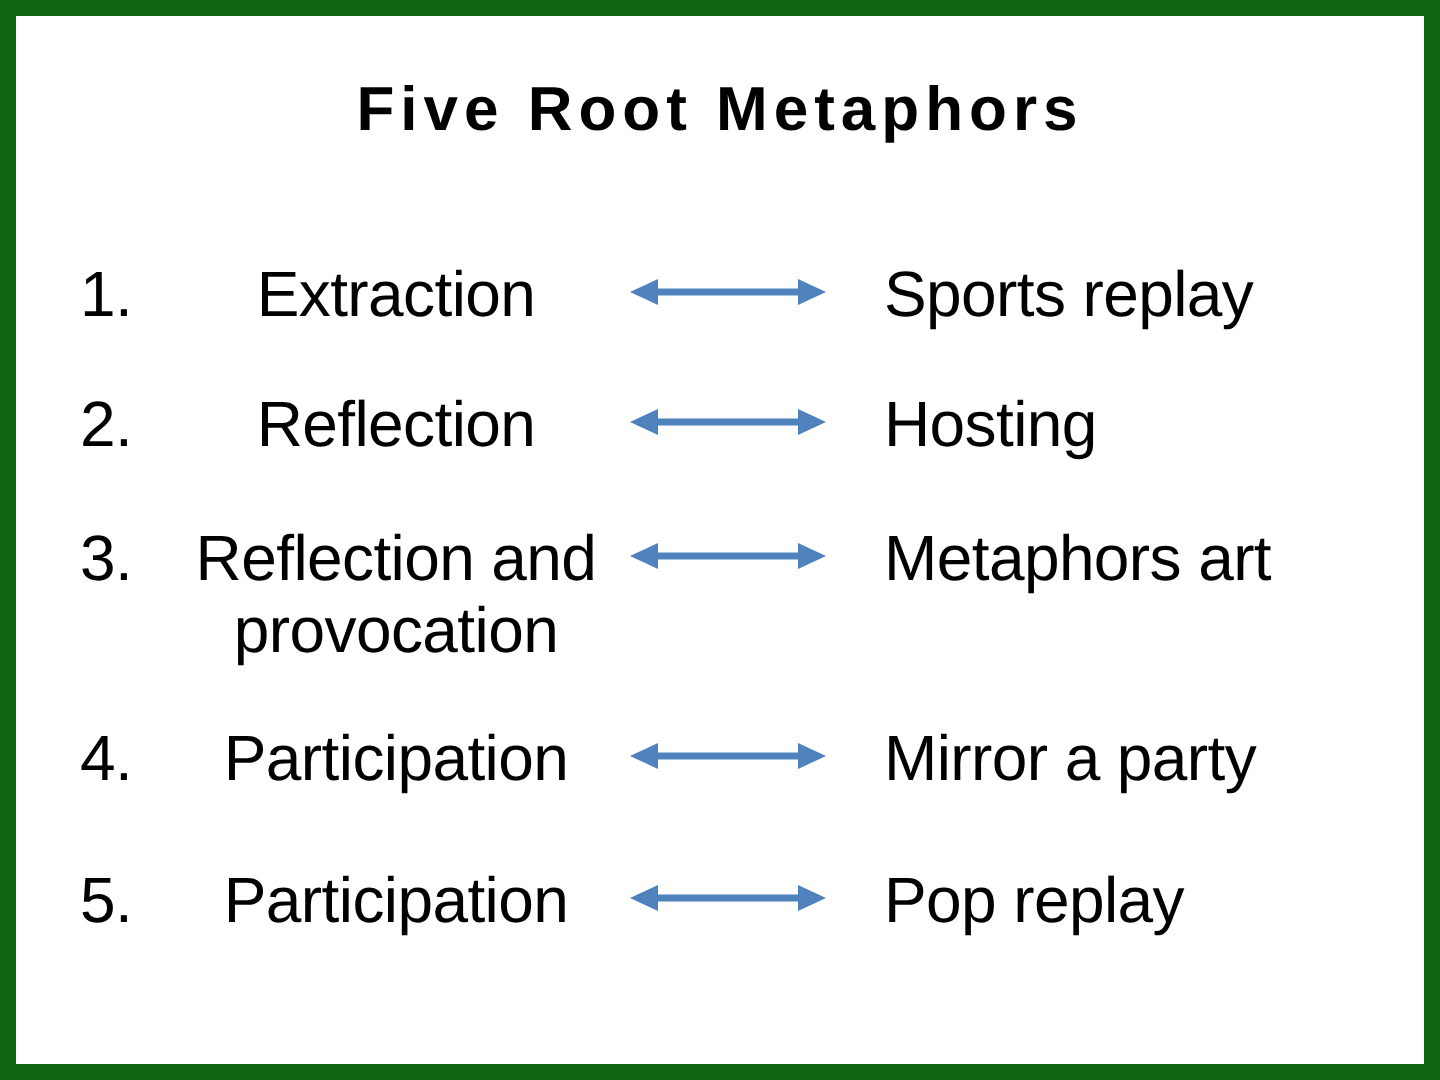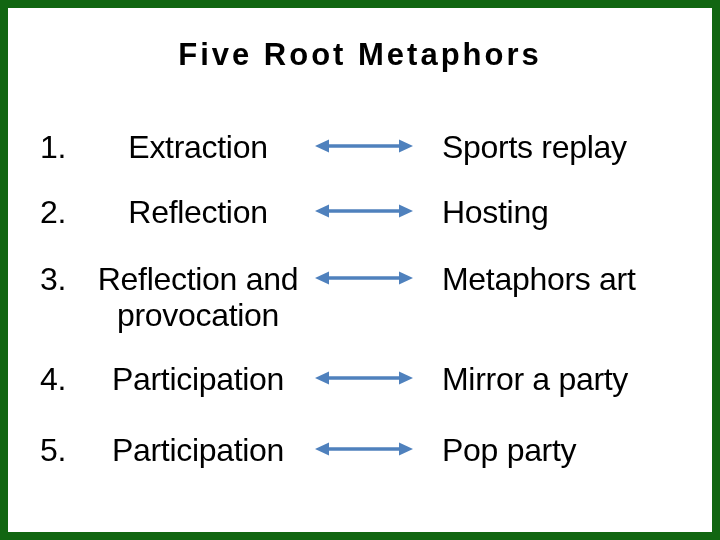--- a/index.html
+++ b/index.html
@@ -109,16 +109,16 @@
     <span class="metaphor">Mirror a party</span>
   </div>
       <div class="row">
     <span class="num">5.</span>
     <span class="concept">Participation</span>
     <svg class="arrow" viewBox="0 0 100 16" xmlns="http://www.w3.org/2000/svg">
       <line x1="9" y1="8" x2="91" y2="8"></line>
       <polygon points="15,1.5 1,8 15,14.5"></polygon>
       <polygon points="85,1.5 99,8 85,14.5"></polygon>
     </svg>
-    <span class="metaphor">Pop party</span>
+    <span class="metaphor">Pop replay</span>
   </div>
     </div>
 </div>
 
 </body></html>

